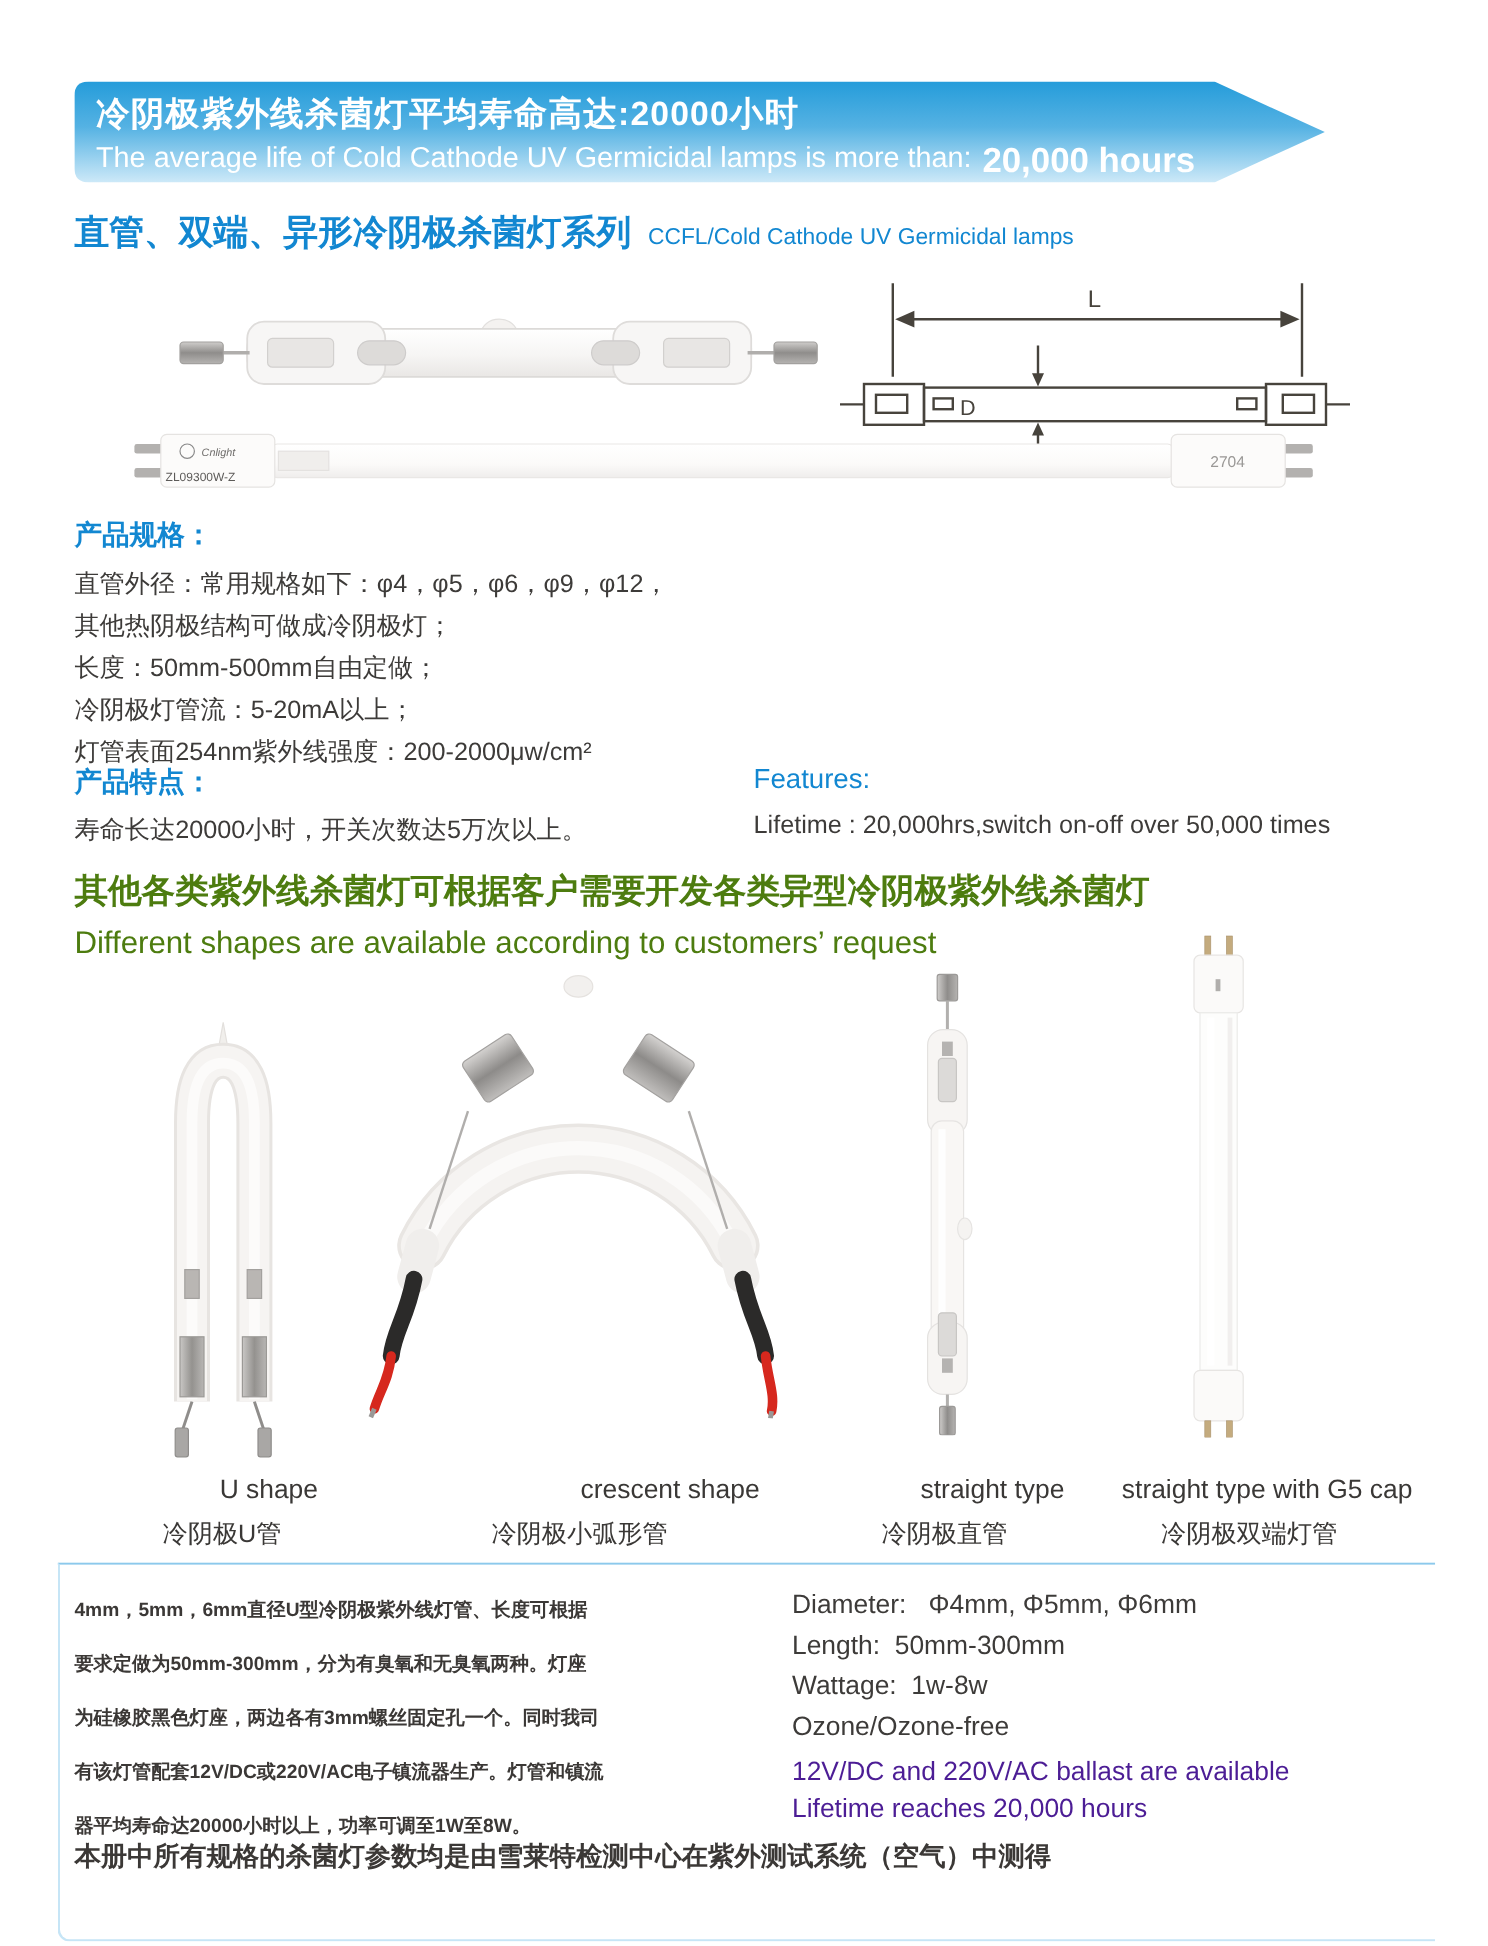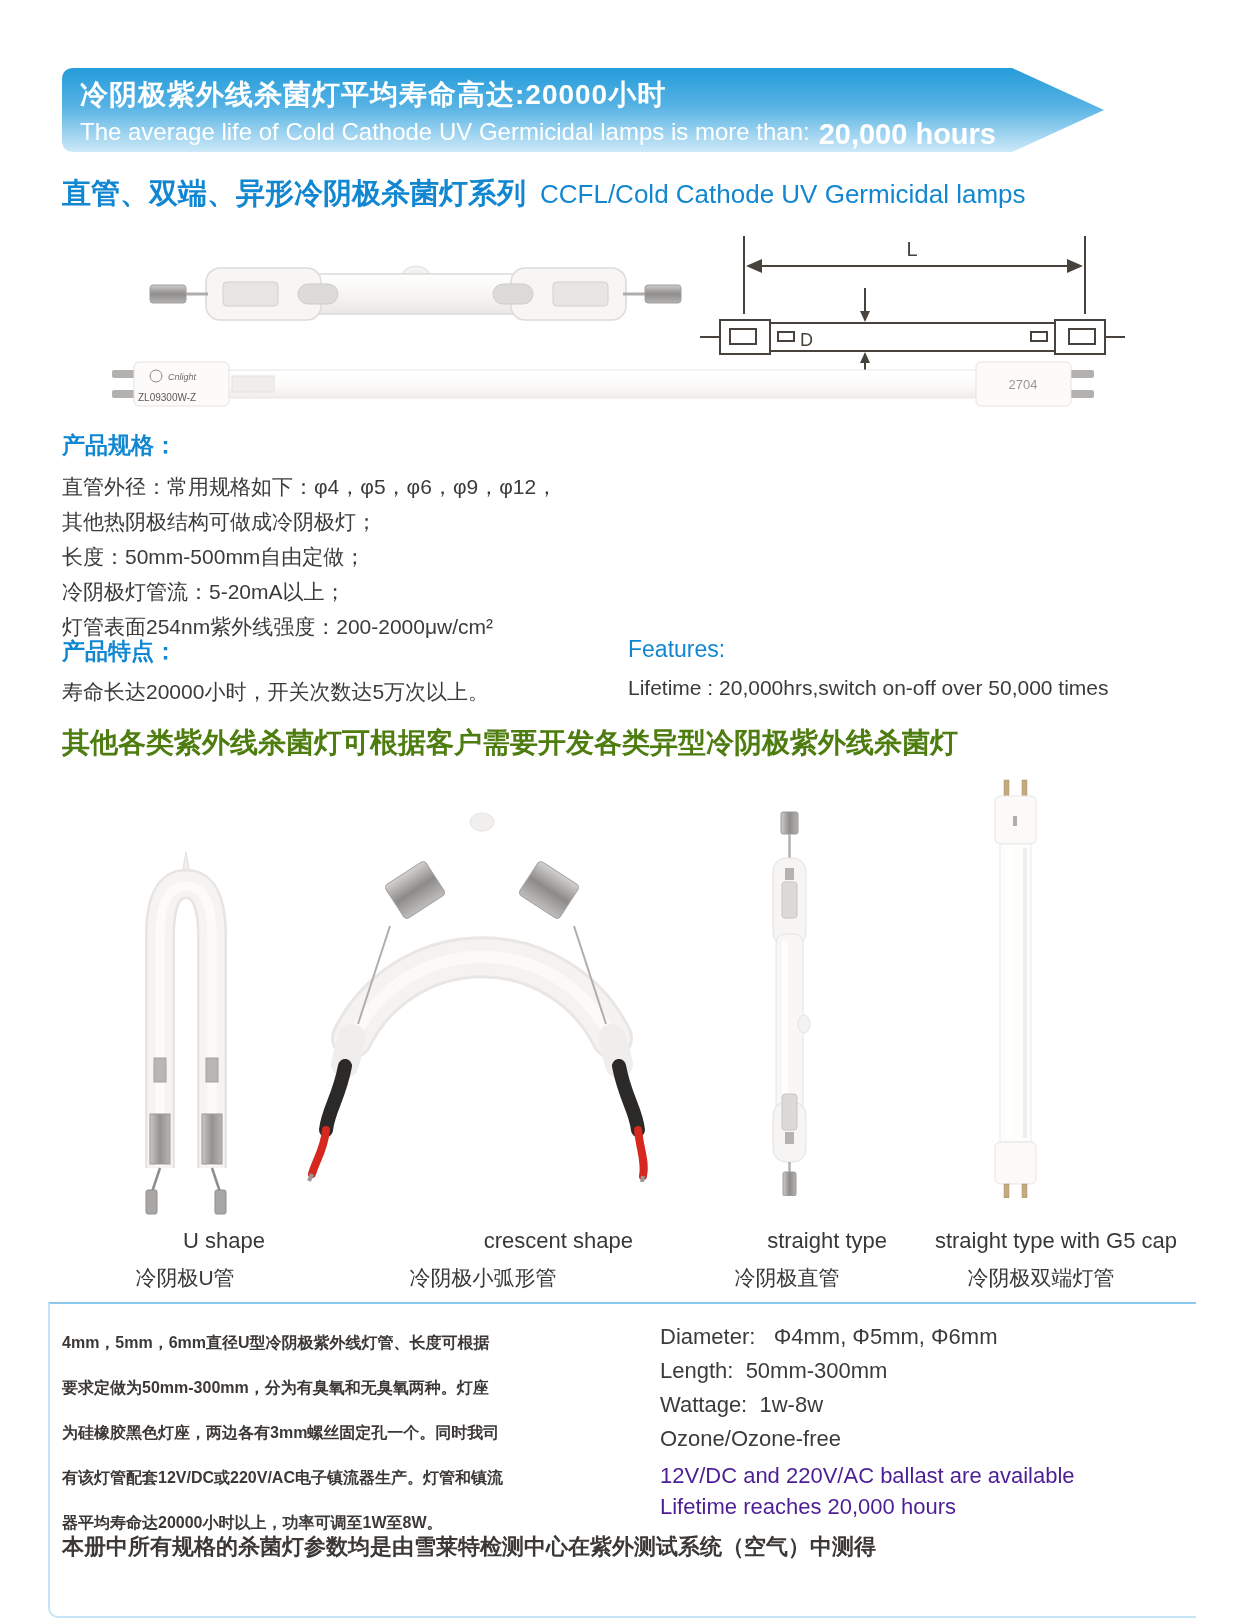--- a/index.html
+++ b/index.html
@@ -11,21 +11,21 @@
   .banner{left:62px;top:68px;width:1048px;height:84px;}
   .banner svg{position:absolute;left:0;top:0;}
   .banner-zh{position:absolute;left:18px;top:8px;font-size:28px;font-weight:bold;color:#ffffff;letter-spacing:1px;white-space:nowrap;}
   .banner-en{position:absolute;left:18px;top:50px;color:#ffffff;white-space:nowrap;display:flex;align-items:flex-start;gap:9px;}
   .banner-en .pfx{font-size:24px;}
   .banner-en .val{font-size:29px;font-weight:bold;}
 
   
   .h1{left:62px;top:174px;display:flex;align-items:baseline;gap:14px;color:#1287d1;white-space:nowrap;}
   .h1 .zh{font-size:29px;font-weight:bold;}
-  .h1 .en{font-size:26px;}
+  .h1 .en{font-size:19px;}
   .h2{left:62px;top:724px;color:#4d7c0f;}
   .h2 .zh{display:block;font-size:28px;font-weight:bold;white-space:nowrap;}
   .h2 .en{display:block;font-size:26px;margin-top:8px;white-space:nowrap;}
 
   
   .col-title{font-size:23px;font-weight:bold;color:#1287d1;margin-bottom:8px;}
   .col-title.en{font-weight:normal;}
   .spec-line{font-size:21px;line-height:35px;color:#3d3b39;white-space:pre-wrap;}
   .specs-zh{left:62px;top:430px;width:545px;}
   .specs-en{left:628px;top:430px;width:540px;}
@@ -163,20 +163,21 @@
     <div class="col-title">产品特点：</div>
     <div class="feat-line">寿命长达20000小时，开关次数达5万次以上。</div>
   </div>
   <div class="abs feat-en">
     <div class="col-title en">Features:</div>
     <div class="feat-line">Lifetime : 20,000hrs,switch on-off over 50,000 times</div>
   </div>
 
   <div class="abs h2">
     <span class="zh">其他各类紫外线杀菌灯可根据客户需要开发各类异型冷阴极紫外线杀菌灯</span>
+    <span class="en">Different shapes are available according to customers’ request</span>
   </div>
 
   <svg class="abs figure" style="left:105px;top:836px;" width="160" height="380" viewBox="0 0 160 380">
     <defs>
       <linearGradient id="metal2" x1="0" y1="0" x2="1" y2="0">
         <stop offset="0" stop-color="#c9c7c5"></stop>
           <stop offset="0.5" stop-color="#94928f"></stop>
           <stop offset="1" stop-color="#b8b6b4"></stop>
       </linearGradient>
     </defs>

